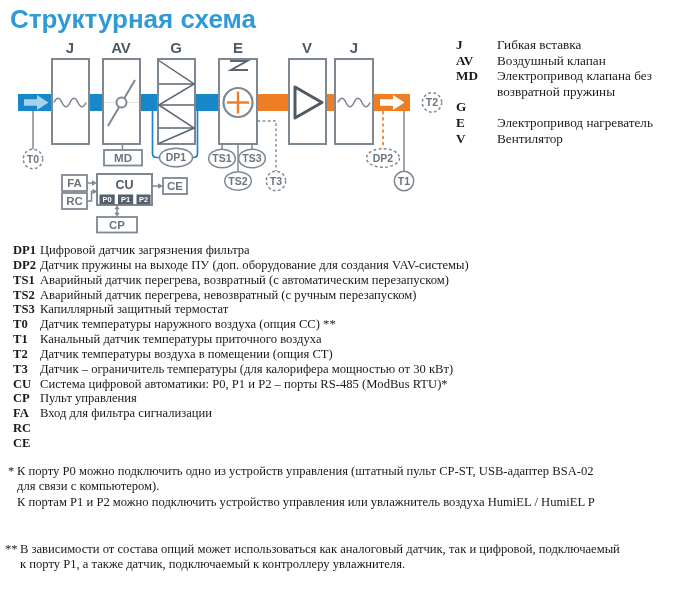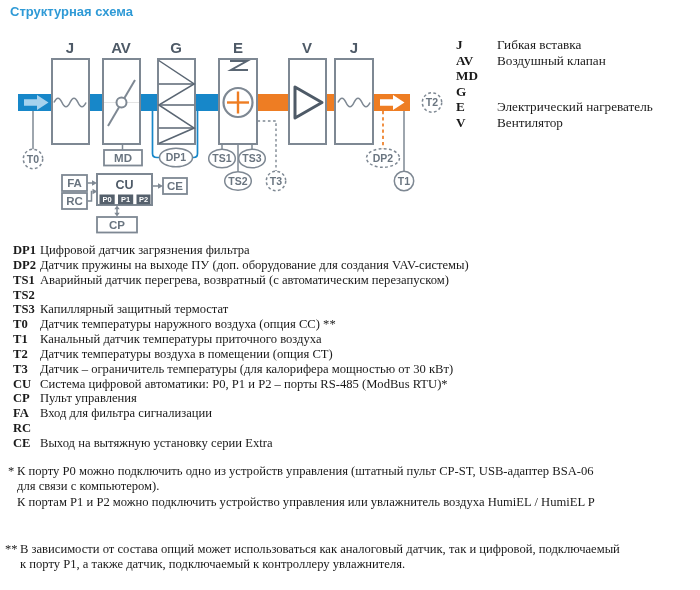--- a/index.html
+++ b/index.html
@@ -1,19 +1,19 @@
 <!DOCTYPE html>
 <html><head>
 <meta charset="utf-8">
 <style>
   html,body{margin:0;padding:0;background:#fff;}
   .page{position:relative;width:700px;height:590px;background:#fff;overflow:hidden;
         font-family:"Liberation Serif",serif;color:#1a1a1a;}
   .title{position:absolute;left:10px;top:4px;font-family:"Liberation Sans",sans-serif;
-         font-weight:bold;font-size:13px;color:#2f9ad6;}
+         font-weight:bold;font-size:26px;color:#2f9ad6;}
   .diagram-svg{position:absolute;left:0;top:0;}
   
   .legend{position:absolute;left:456px;top:37px;width:236px;font-size:13.2px;line-height:15.6px;}
   .lg-row{display:flex;}
   .lg-code{width:33px;font-weight:bold;flex:0 0 33px;}
   .lg-text{width:185px;margin-left:8px;}
   
   .components{position:absolute;left:13px;top:243px;font-size:12.6px;line-height:14.85px;}
   .c-row{display:flex;white-space:nowrap;}
   .c-code{width:27px;flex:0 0 27px;font-weight:bold;}
@@ -169,27 +169,28 @@
     <div class="lg-row">
         <span class="lg-code">J</span>
         <span class="lg-text">Гибкая вставка</span>
       </div>
     <div class="lg-row">
         <span class="lg-code">AV</span>
         <span class="lg-text">Воздушный клапан</span>
       </div>
     <div class="lg-row">
         <span class="lg-code">MD</span>
+        <span class="lg-text">Электропривод клапана без возвратной пружины</span>
       </div>
     <div class="lg-row">
         <span class="lg-code">G</span>
       </div>
     <div class="lg-row">
         <span class="lg-code">E</span>
-        <span class="lg-text">Электрический нагреватель</span>
+        <span class="lg-text">Электропривод нагреватель</span>
       </div>
     <div class="lg-row">
         <span class="lg-code">V</span>
         <span class="lg-text">Вентилятор</span>
       </div>
   </div>
 
   <div class="components">
     <div class="c-row">
         <span class="c-code">DP1</span>
@@ -198,20 +199,21 @@
     <div class="c-row">
         <span class="c-code">DP2</span>
         <span class="c-text">Датчик пружины на выходе ПУ (доп. оборудование для создания VAV-системы)</span>
       </div>
     <div class="c-row">
         <span class="c-code">TS1</span>
         <span class="c-text">Аварийный датчик перегрева, возвратный (с автоматическим перезапуском)</span>
       </div>
     <div class="c-row">
         <span class="c-code">TS2</span>
+        <span class="c-text">Аварийный датчик перегрева, невозвратный (с ручным перезапуском)</span>
       </div>
     <div class="c-row">
         <span class="c-code">TS3</span>
         <span class="c-text">Капиллярный защитный термостат</span>
       </div>
     <div class="c-row">
         <span class="c-code">T0</span>
         <span class="c-text">Датчик температуры наружного воздуха (опция CC) **</span>
       </div>
     <div class="c-row">
@@ -236,27 +238,26 @@
       </div>
     <div class="c-row">
         <span class="c-code">FA</span>
         <span class="c-text">Вход для фильтра сигнализации</span>
       </div>
     <div class="c-row">
         <span class="c-code">RC</span>
       </div>
     <div class="c-row">
         <span class="c-code">CE</span>
-        <span class="c-text">Выход на вытяжную установку серии Extra</span>
       </div>
   </div>
 
   <div class="footnote fn1">
     <span class="fn-marker">*</span>
-    <div class="fn-line">К порту P0 можно подключить одно из устройств управления (штатный пульт CP-ST, USB-адаптер BSA-06</div>
+    <div class="fn-line">К порту P0 можно подключить одно из устройств управления (штатный пульт CP-ST, USB-адаптер BSA-02</div>
     <div class="fn-line">для связи с компьютером).</div>
     <div class="fn-line">К портам P1 и P2 можно подключить устройство управления или увлажнитель воздуха HumiEL / HumiEL P</div>
   </div>
   <div class="footnote fn2">
     <span class="fn-marker">**</span>
     <div class="fn-line">В зависимости от состава опций может использоваться как аналоговый датчик, так и цифровой, подключаемый</div>
     <div class="fn-line">к порту P1, а также датчик, подключаемый к контроллеру увлажнителя.</div>
   </div>
 
 </div>

